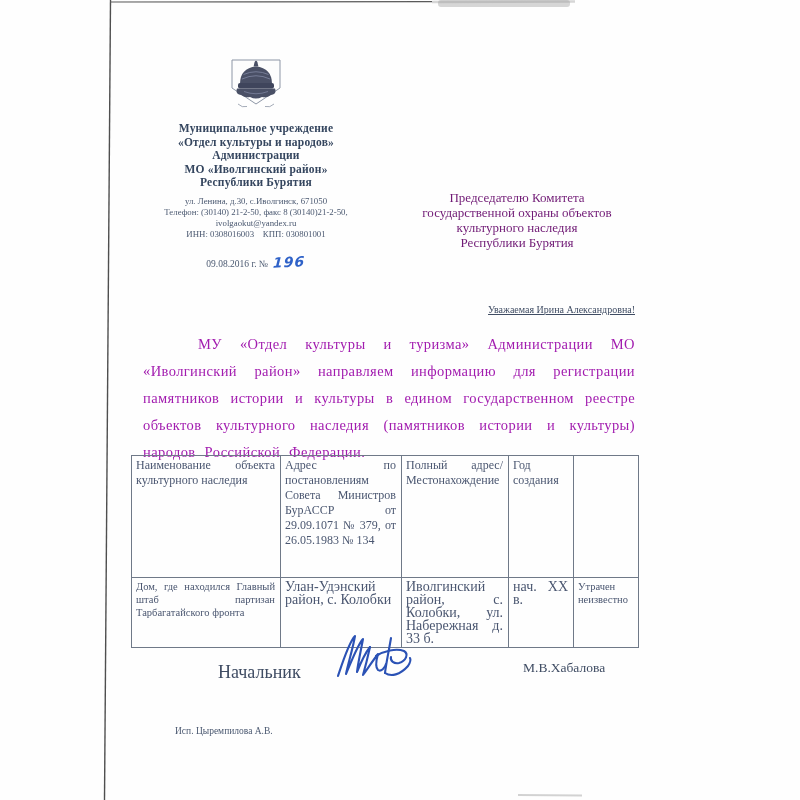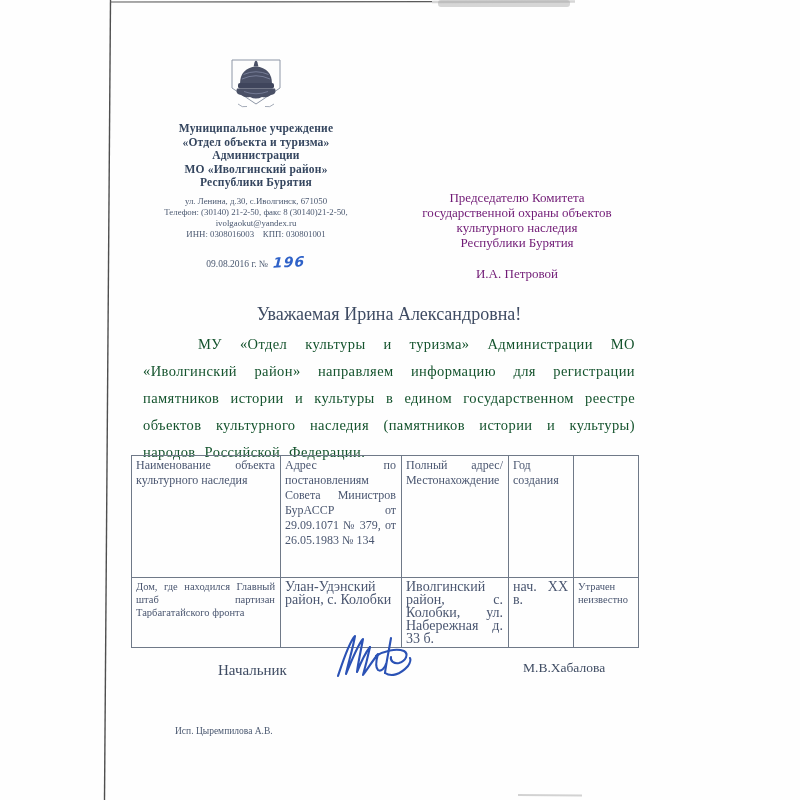--- a/index.html
+++ b/index.html
@@ -17,33 +17,33 @@
   .addr-block { margin-top:6px; }
   .addr-line { font-size:8.8px; line-height:11px; color:#4a5870; white-space:pre-wrap; }
   .date-line { margin-top:14px; font-size:9.5px; color:#4a5870; }
   .hand-num { font-family:"DejaVu Sans",sans-serif; font-style:italic; font-weight:bold; font-size:14px; color:#2f62c8; display:inline-block; transform:rotate(-3deg) skewX(-6deg); margin-left:3px; letter-spacing:1px; }
 
   
   .addressee { position:absolute; left:396px; top:190px; width:242px; text-align:center; font-size:13px; line-height:15px; color:#701a75; }
   .addressee-name { margin-top:16px; }
 
   
-  .salutation { position:absolute; left:143px; top:304px; width:492px; text-align:center; font-size:18px; color:#3f4c63; }
-  .paragraph { position:absolute; left:143px; top:331px; width:492px; font-size:14.5px; line-height:27px; text-align:justify; text-indent:55px; word-spacing:5px; letter-spacing:0.4px; color:#14532d;font-family:Liberation Serif, serif; }
+  .salutation { position:absolute; left:143px; top:304px; width:492px; text-align:right; font-size:10px; color:#3f4c63;text-decoration:underline; }
+  .paragraph { position:absolute; left:143px; top:331px; width:492px; font-size:14.5px; line-height:27px; text-align:justify; text-indent:55px; word-spacing:5px; letter-spacing:0.4px; color:#a21caf;font-family:Liberation Serif, serif; }
 
   
   table.registry { position:absolute; left:131px; top:455px; border-collapse:collapse; table-layout:fixed; width:507px; color:#4a5670; }
   table.registry td { border:1px solid #6f7988; vertical-align:top; padding:2px 5px 2px 4px; }
   td.hdr { font-size:12px; line-height:15px; text-align:justify; height:122px; }
   td.bdy { font-size:10.5px; line-height:13px; text-align:justify; height:36px; }
   td.bdy.mid { font-size:14px; }
   .c1{width:149px;} .c2{width:121px;} .c3{width:107px;} .c4{width:65px;} .c5{width:65px;}
 
   
-  .sig-title { position:absolute; left:218px; top:662px; font-size:15px; color:#3f4c63; }
+  .sig-title { position:absolute; left:218px; top:662px; font-size:18px; color:#3f4c63; }
   .sig-ink { position:absolute; left:334px; top:630px; }
   .sig-name { position:absolute; left:523px; top:660px; font-size:13.5px; color:#3f4c63; }
   .executor { position:absolute; left:175px; top:726px; font-size:9.5px; color:#4a5870; }
 </style>
 </head>
 <body>
 
 <div class="page">
 
   <div class="letterhead">
@@ -53,42 +53,41 @@
         <path d="M24.6 4 q1.4 -2.4 2.8 0 l1 4.4 h-4.8 z" fill="#4a5066"></path>
         <path d="M10 26 Q10 10 26 8.5 Q42 10 42 26 Z" fill="#4a5066"></path>
         <path d="M12 21 Q26 14.5 40 21 M13.5 16.5 Q26 11 38.5 16.5" stroke="#767d97" stroke-width="1" fill="none"></path>
         <rect x="8" y="25" width="36" height="5.5" rx="2" fill="#3f455c"></rect>
         <path d="M7 30.5 h38 q2 5.5 -4 6.5 q-4 3 -9 2 q-6 3 -12 0 q-5 1 -9 -2 q-6 -1 -4 -6.5 z" fill="#4a5066"></path>
         <path d="M14 33.5 q12 4.5 24 0" stroke="#767d97" stroke-width="0.9" fill="none"></path>
         <path d="M8 46 q4 4 9 2.5 M44 46 q-4 4 -9 2.5" stroke="#9aa2b0" stroke-width="0.9" fill="none"></path>
       </svg>
     </div>
     <div class="org-line">Муниципальное учреждение</div>
-    <div class="org-line">«Отдел объекта и туризма»</div>
+    <div class="org-line">«Отдел культуры и народов»</div>
     <div class="org-line">Администрации</div>
     <div class="org-line">МО «Иволгинский район»</div>
     <div class="org-line">Республики Бурятия</div>
     <div class="addr-block">
       <div class="addr-line">ул. Ленина, д.30, с.Иволгинск, 671050</div>
       <div class="addr-line">Телефон: (30140) 21-2-50, факс 8 (30140)21-2-50,</div>
       <div class="addr-line">ivolgaokut@yandex.ru</div>
       <div class="addr-line">ИНН: 0308016003    КПП: 030801001</div>
     </div>
     <div class="date-line">
       <span>09.08.2016 г. №</span>
       <span class="hand-num">196</span>
     </div>
   </div>
 
   <div class="addressee">
     <div>Председателю Комитета</div>
     <div>государственной охраны объектов</div>
     <div>культурного наследия</div>
     <div>Республики Бурятия</div>
-    <div class="addressee-name">И.А. Петровой</div>
   </div>
 
   <div class="salutation">Уважаемая Ирина Александровна!</div>
   <div class="paragraph">МУ «Отдел культуры и туризма» Администрации МО «Иволгинский район» направляем информацию для регистрации памятников истории и культуры в едином государственном реестре объектов культурного наследия (памятников истории и культуры)  народов Российской Федерации.</div>
 
   <table class="registry">
     <tbody>
         <tr>
       <td class="hdr c1">Наименование объекта культурного наследия</td>
       <td class="hdr c2">Адрес по постановлениям Совета Министров БурАССР от 29.09.1071 № 379, от 26.05.1983 № 134</td>

